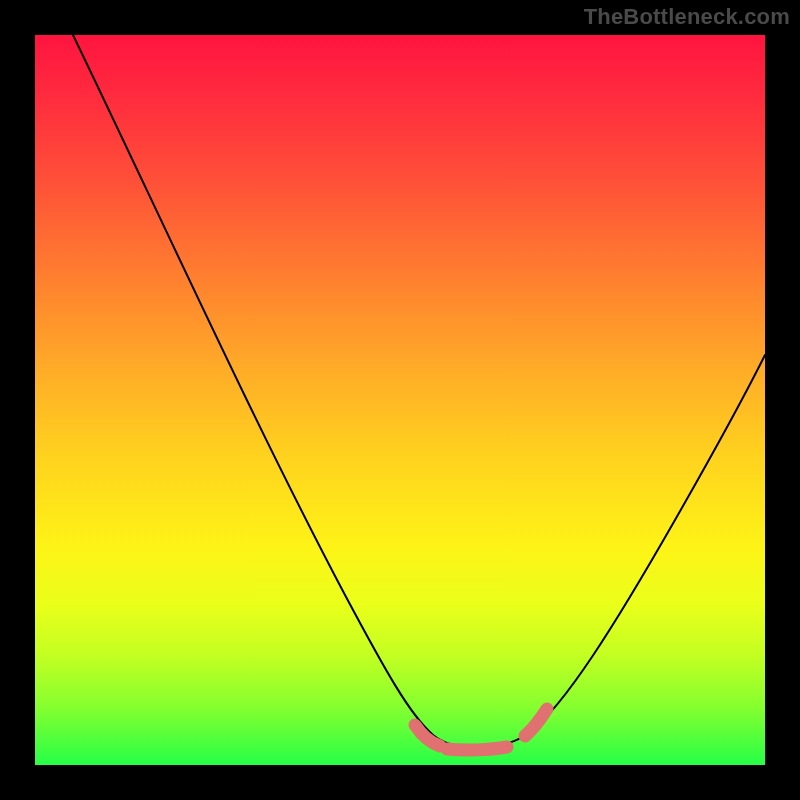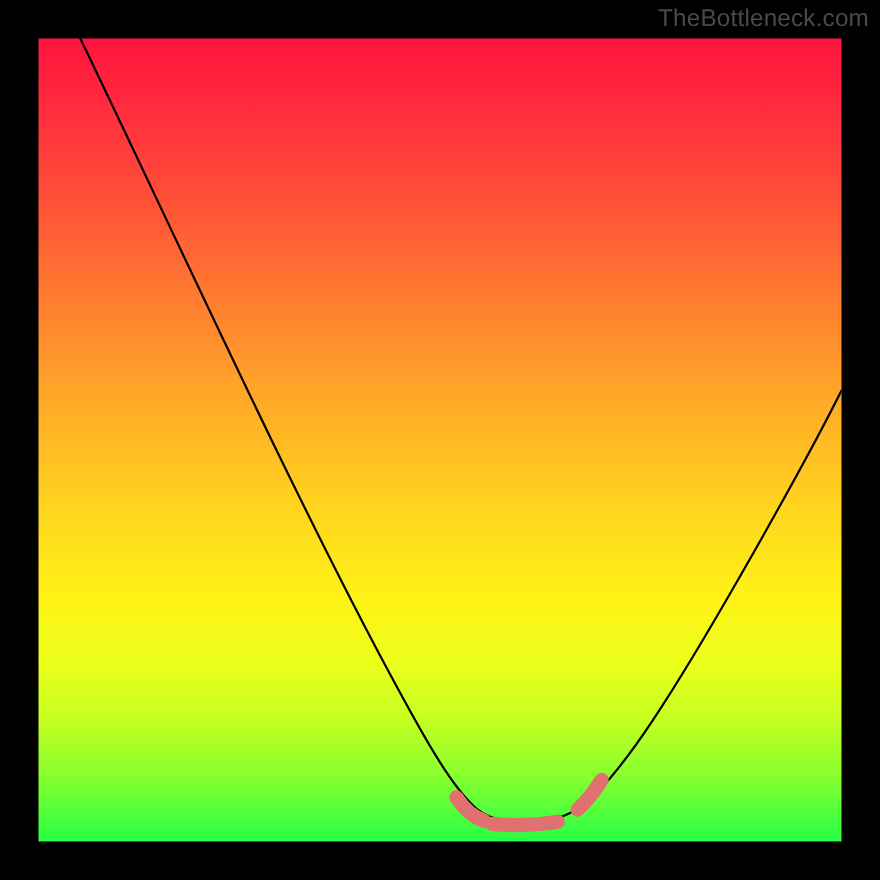--- a/index.html
+++ b/index.html
@@ -15,21 +15,21 @@
     position: relative;
     width: 800px;
     height: 800px;
     background: #000;
   }
   .watermark {
     position: absolute;
     top: 4px;
     right: 10px;
     font-size: 22px;
-    font-weight: 400;
+    font-weight: 700;
     color: #4a4a4a;
     letter-spacing: 0.2px;
     z-index: 50;
   }
   .plot-area {
     position: absolute;
     left: 35px;
     top: 35px;
     width: 730px;
     height: 730px;

